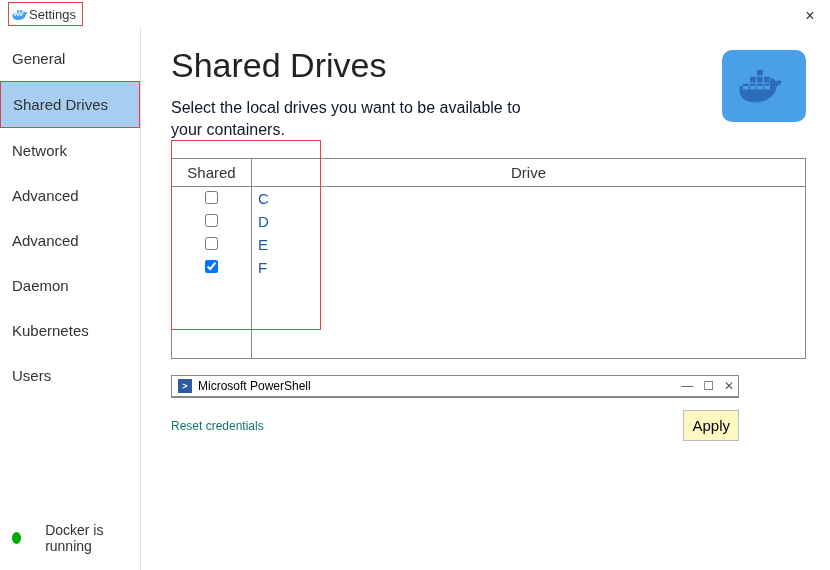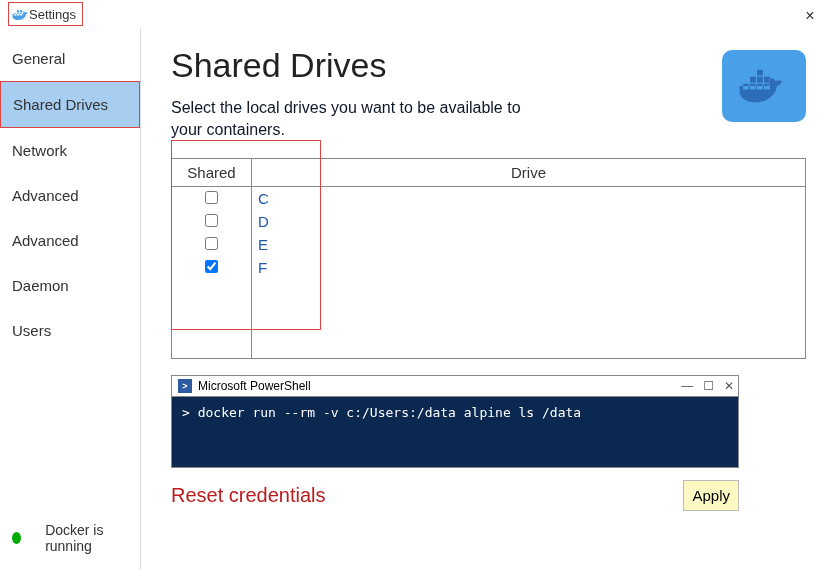--- a/index.html
+++ b/index.html
@@ -35,21 +35,21 @@
     .drives-table tbody tr:last-child td { border-bottom: 1px solid #888; padding-bottom: 82px; vertical-align: top; }
     .red-overlay { position: absolute; border: 1px solid #d44; pointer-events: none; }
     
     .ps-window { margin-top: 16px; border: 1px solid #888; width: 568px; }
     .ps-titlebar { background: #fff; display: flex; align-items: center; padding: 3px 6px; gap: 6px; font-size: 12px; border-bottom: 1px solid #888; position: relative; }
     .ps-icon { width: 14px; height: 14px; background: #2d5aa0; display: inline-flex; align-items: center; justify-content: center; color: #fff; font-size: 9px; font-weight: bold; }
     .ps-controls { position: absolute; right: 4px; display: flex; gap: 10px; font-size: 12px; color: #555; }
     .ps-body { background: #0a2850; color: #fff; font-family: Consolas, monospace; font-size: 13px; padding: 8px 10px; height: 70px; }
     
     .footer { display: flex; justify-content: space-between; align-items: center; margin-top: 12px; width: 568px; }
-    .reset-link { color: #b91c1c; font-size: 20px; cursor: pointer; }
+    .reset-link { color: #0f766e; font-size: 12px; cursor: pointer; }
     .apply-btn { background: #fef9c3; border: 1px solid #bbb; padding: 6px 8px; font-size: 15px; cursor: pointer; }
     
     input[type="checkbox"] { width: 13px; height: 13px; }
   </style>
 </head>
 <body>
 
 <div class="titlebar">
   <div class="titlebar-left">
     <span class="docker-icon">
@@ -63,20 +63,21 @@
 </div>
 
 <div class="content">
   <div class="sidebar">
     <div class="sidebar-item">General</div>
     <div class="sidebar-item active">Shared Drives</div>
     <div class="sidebar-item">Network</div>
     <div class="sidebar-item">Advanced</div>
     <div class="sidebar-item">Advanced</div>
     <div class="sidebar-item">Daemon</div>
+    <div class="sidebar-item">Kubernetes</div>
     <div class="sidebar-item">Users</div>
     <div class="sidebar-spacer"></div>
     <div class="status-row">
       <span class="status-dot"></span>
       <span>Docker is running</span>
     </div>
   </div>
 
   <div class="main">
     <div class="main-header">
@@ -124,21 +125,20 @@
     <div class="ps-window">
       <div class="ps-titlebar">
         <span class="ps-icon">&gt;</span>
         <span>Microsoft PowerShell</span>
         <div class="ps-controls">
           <span>—</span>
           <span>☐</span>
           <span>✕</span>
         </div>
       </div>
-      <div class="ps-body">&gt;  docker run --rm -v c:/Users:/data alpine ls /data</div>
     </div>
 
     <div class="footer">
       <span class="reset-link">Reset credentials</span>
       <button class="apply-btn">Apply</button>
     </div>
   </div>
 </div>
 
 </body></html>

